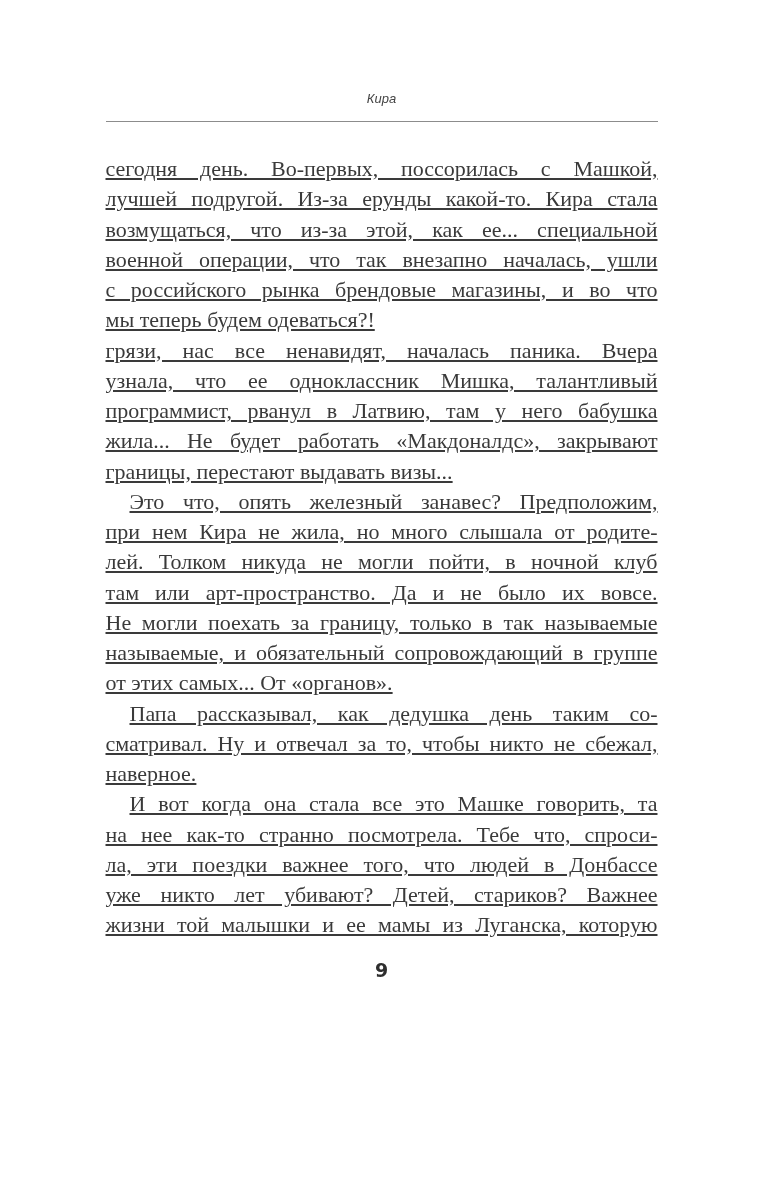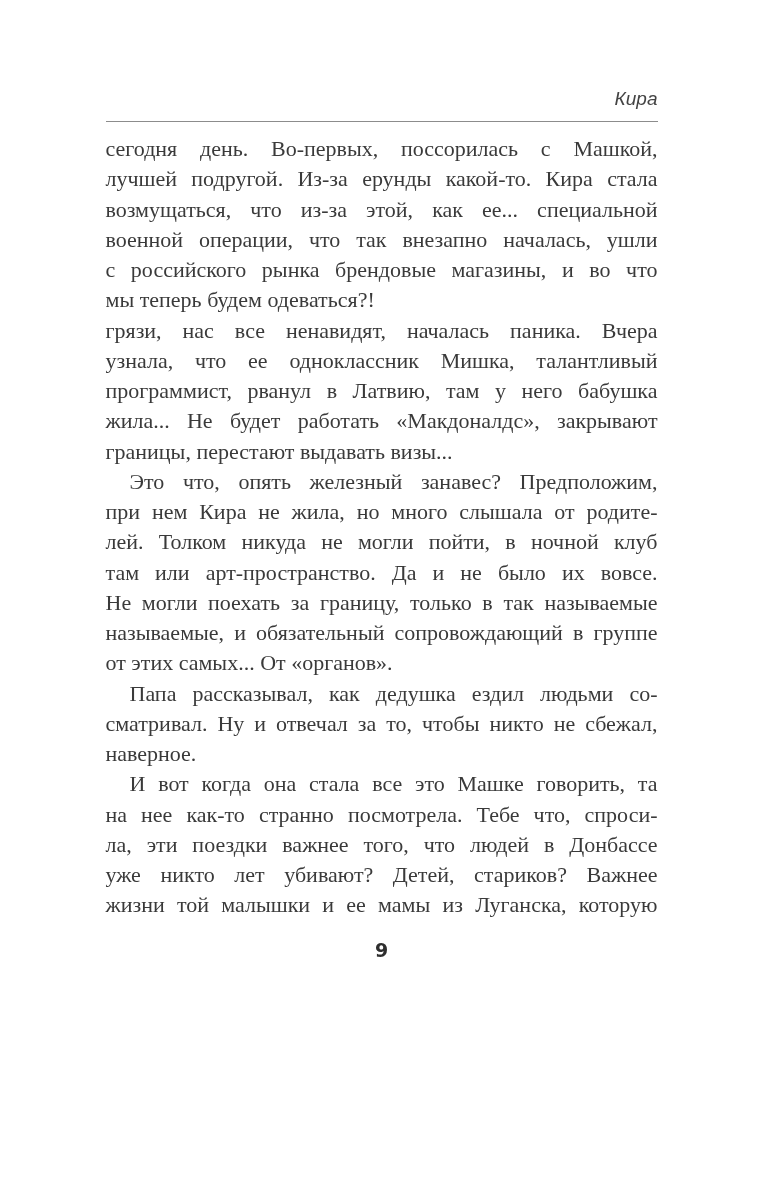--- a/index.html
+++ b/index.html
@@ -18,34 +18,35 @@
     font-family: "Liberation Serif", serif;
   }
 
   .sheet {
     width: 552px;
     margin: 0 auto;
   }
 
   .running-head {
     margin-top: 88px;
-    text-align: right;
+    text-align: center;
     font-family: "Liberation Sans", sans-serif;
     font-style: italic;
-    font-size: 19px;
+    font-size: 13px;
     line-height: 22px;
     color: #444444;
     padding-bottom: 11px;
     border-bottom: 1px solid #8c8c8c;
   }
 
   .text-body {
-    margin-top: 12px;
+    margin-top: 32px;
     color: #3a3a3a;
     font-size: 22px;
+    text-decoration: underline;
   }
 
   .line {
     line-height: 30.25px;
     text-align: justify;
     text-align-last: justify;
     white-space: normal;
   }
 
   .line.indent {
@@ -94,21 +95,21 @@
         <div class="paragraph">
           <div class="line indent">Это что, опять железный занавес? Предположим,</div>
           <div class="line">при нем Кира не жила, но много слышала от родите-</div>
           <div class="line">лей. Толком никуда не могли пойти, в ночной клуб</div>
           <div class="line">там или арт-пространство. Да и не было их вовсе.</div>
           <div class="line">Не могли поехать за границу, только в так называемые</div>
           <div class="line">называемые, и обязательный сопровождающий в группе</div>
           <div class="line para-end">от этих самых... От «органов».</div>
         </div>
         <div class="paragraph">
-          <div class="line indent">Папа рассказывал, как дедушка ездил людьми со-</div>
+          <div class="line indent">Папа рассказывал, как дедушка день таким со-</div>
           <div class="line">сматривал. Ну и отвечал за то, чтобы никто не сбежал,</div>
           <div class="line para-end">наверное.</div>
         </div>
         <div class="paragraph">
           <div class="line indent">И вот когда она стала все это Машке говорить, та</div>
           <div class="line">на нее как-то странно посмотрела. Тебе что, спроси-</div>
           <div class="line">ла, эти поездки важнее того, что людей в Донбассе</div>
           <div class="line">уже никто лет убивают? Детей, стариков? Важнее</div>
           <div class="line">жизни той малышки и ее мамы из Луганска, которую</div>
         </div>

